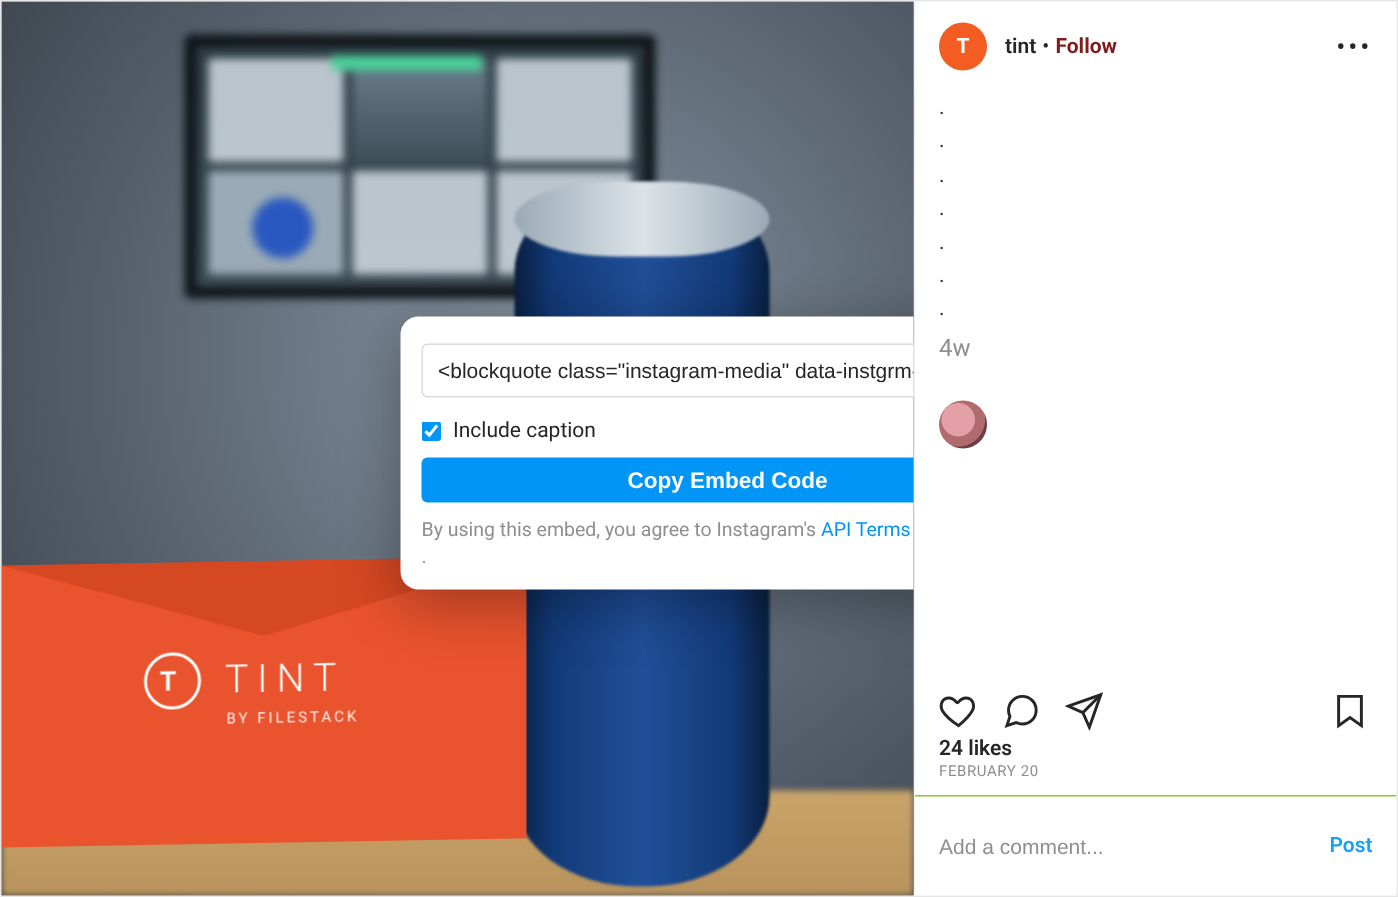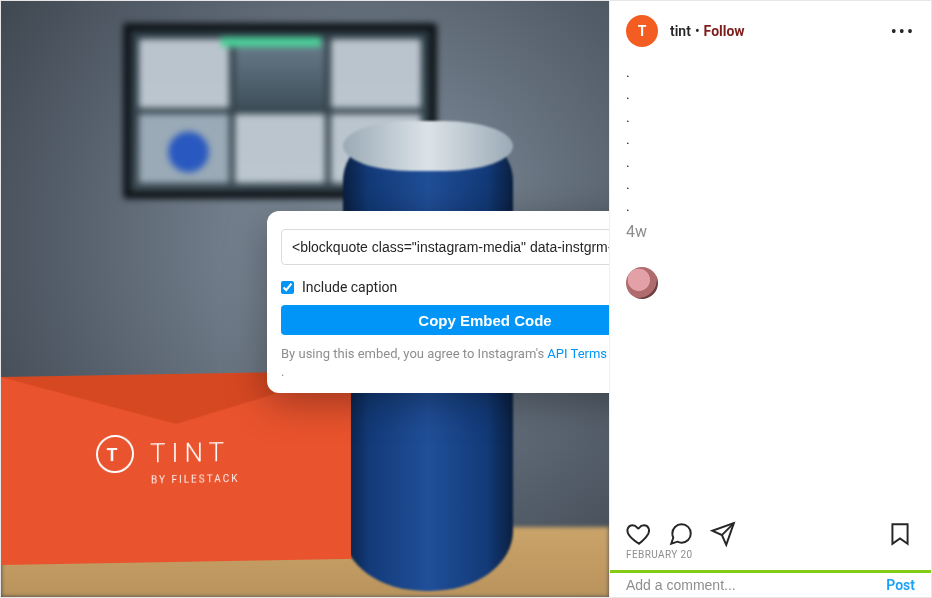--- a/index.html
+++ b/index.html
@@ -51,21 +51,21 @@
   .caption-dots { line-height: 1.6; color: #262626; white-space: pre; }
   .hashtags { color: #00376b; line-height: 1.4; word-break: break-word; margin-top: 112px; }
   .time-small { color: #8e8e8e; font-size: 16px; margin-top: 4px; }
   .comment-row { display: flex; align-items: center; margin-top: 26px; }
   .comment-row .cavatar { width: 32px; height: 32px; border-radius: 50%; margin-right: 12px; background: radial-gradient(circle at 40% 40%, #e4a0a7 0 40%, #b06b6e 42% 65%, #6b3f42 67% 100%); }
   .action-bar { display: flex; align-items: center; padding: 6px 16px 0; }
   .action-bar .icon { width: 28px; height: 28px; margin-right: 14px; cursor: pointer; color: #262626; }
   .action-bar .spacer { flex: 1; }
   .likes { padding: 2px 16px; font-weight: 600; font-size: 14px; }
   .post-date { padding: 0 16px 10px; color: #8e8e8e; font-size: 10px; letter-spacing: .4px; }
-  .add-comment { display: flex; align-items: flex-start; border-top: 3px solid #84cc16; padding: 4px 16px; }
+  .add-comment { display: flex; align-items: flex-start; border-top: 1px solid #84cc16; padding: 25px 16px; }
   .add-comment input { flex: 1; border: 0; font-size: 14px; color: #262626; outline: none; }
   .add-comment input::placeholder { color: #8e8e8e; }
   .add-comment .post { color: #0095f6; font-weight: 600; cursor: pointer; opacity: .9; }
   svg { display: block; }
 </style>
 </head>
 <body>
 
 <div class="viewport">
 
@@ -151,20 +151,21 @@
             <path d="M22 2 15 22l-4-9-9-4 20-7z"></path>
           </svg>
       </span>
       <span class="spacer"></span>
       <span class="icon" style="margin-right:0">
         <svg viewBox="0 0 24 24" width="26" height="26" fill="none" stroke="currentColor" stroke-width="1.8">
             <path d="M19 21l-7-5-7 5V3h14v18z"></path>
           </svg>
       </span>
     </div>
+    <div class="likes">24 likes</div>
     <div class="post-date">FEBRUARY 20</div>
 
     <div class="add-comment">
       <input type="text" placeholder="Add a comment..." style="">
       <span class="post">Post</span>
     </div>
   </aside>
 
 </div>
 

